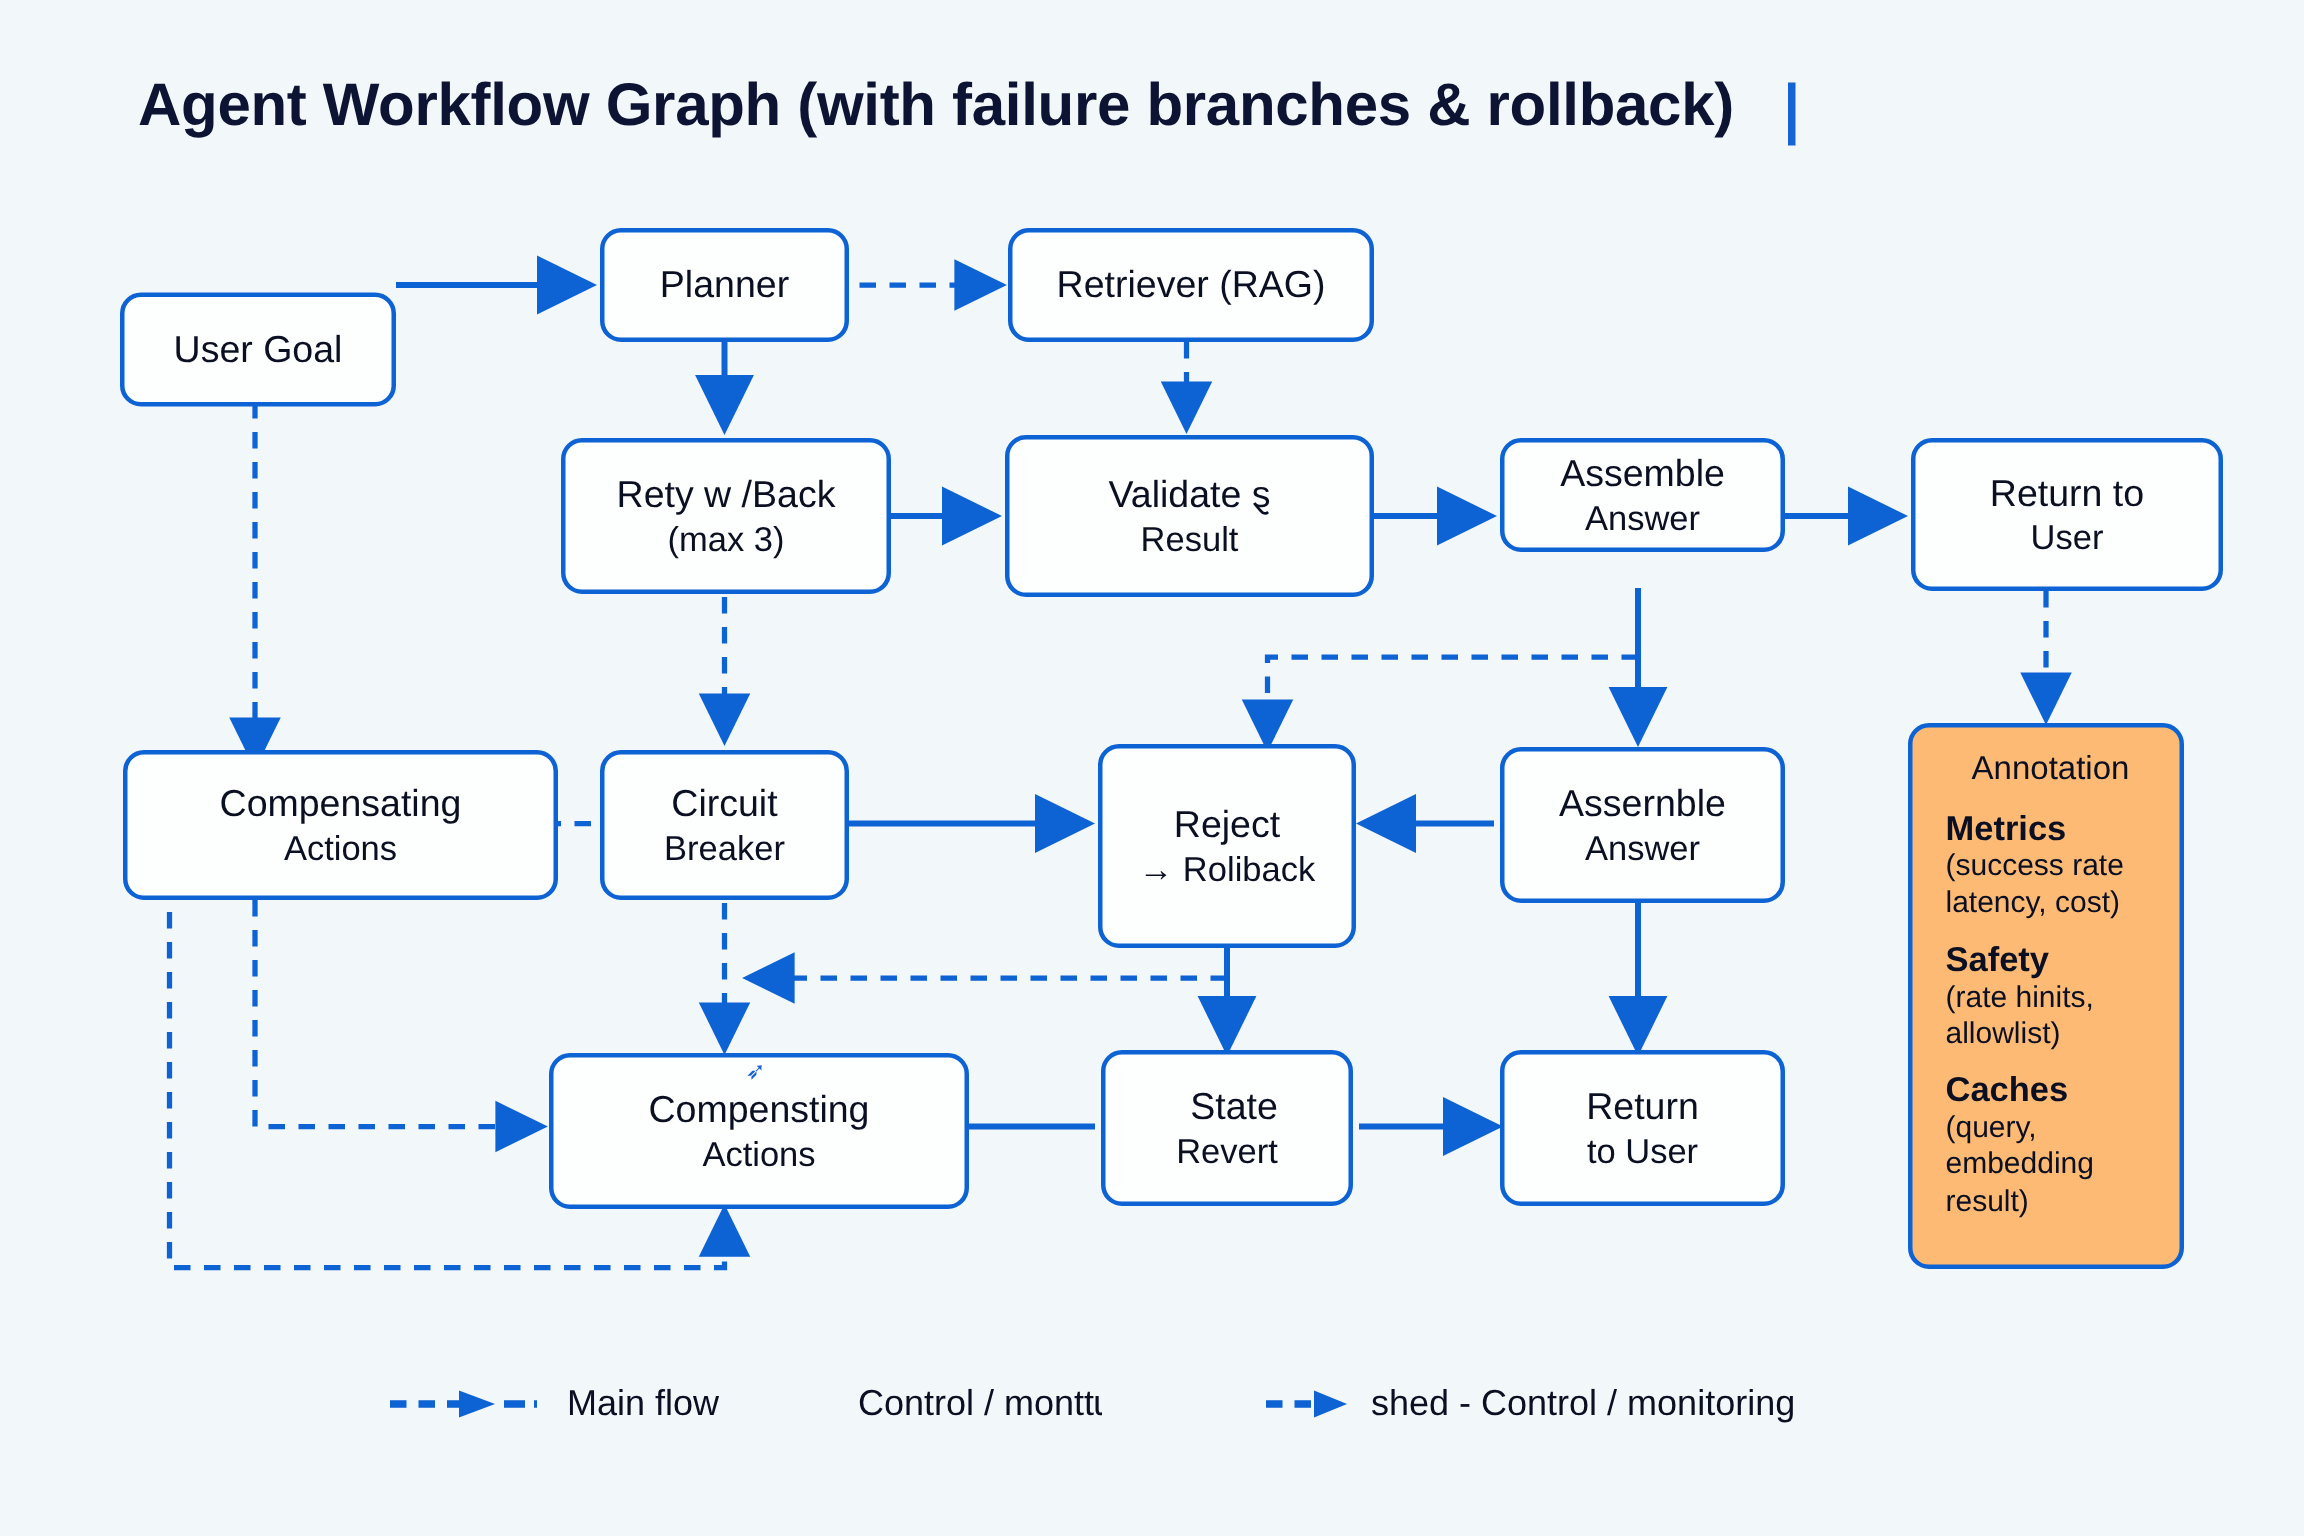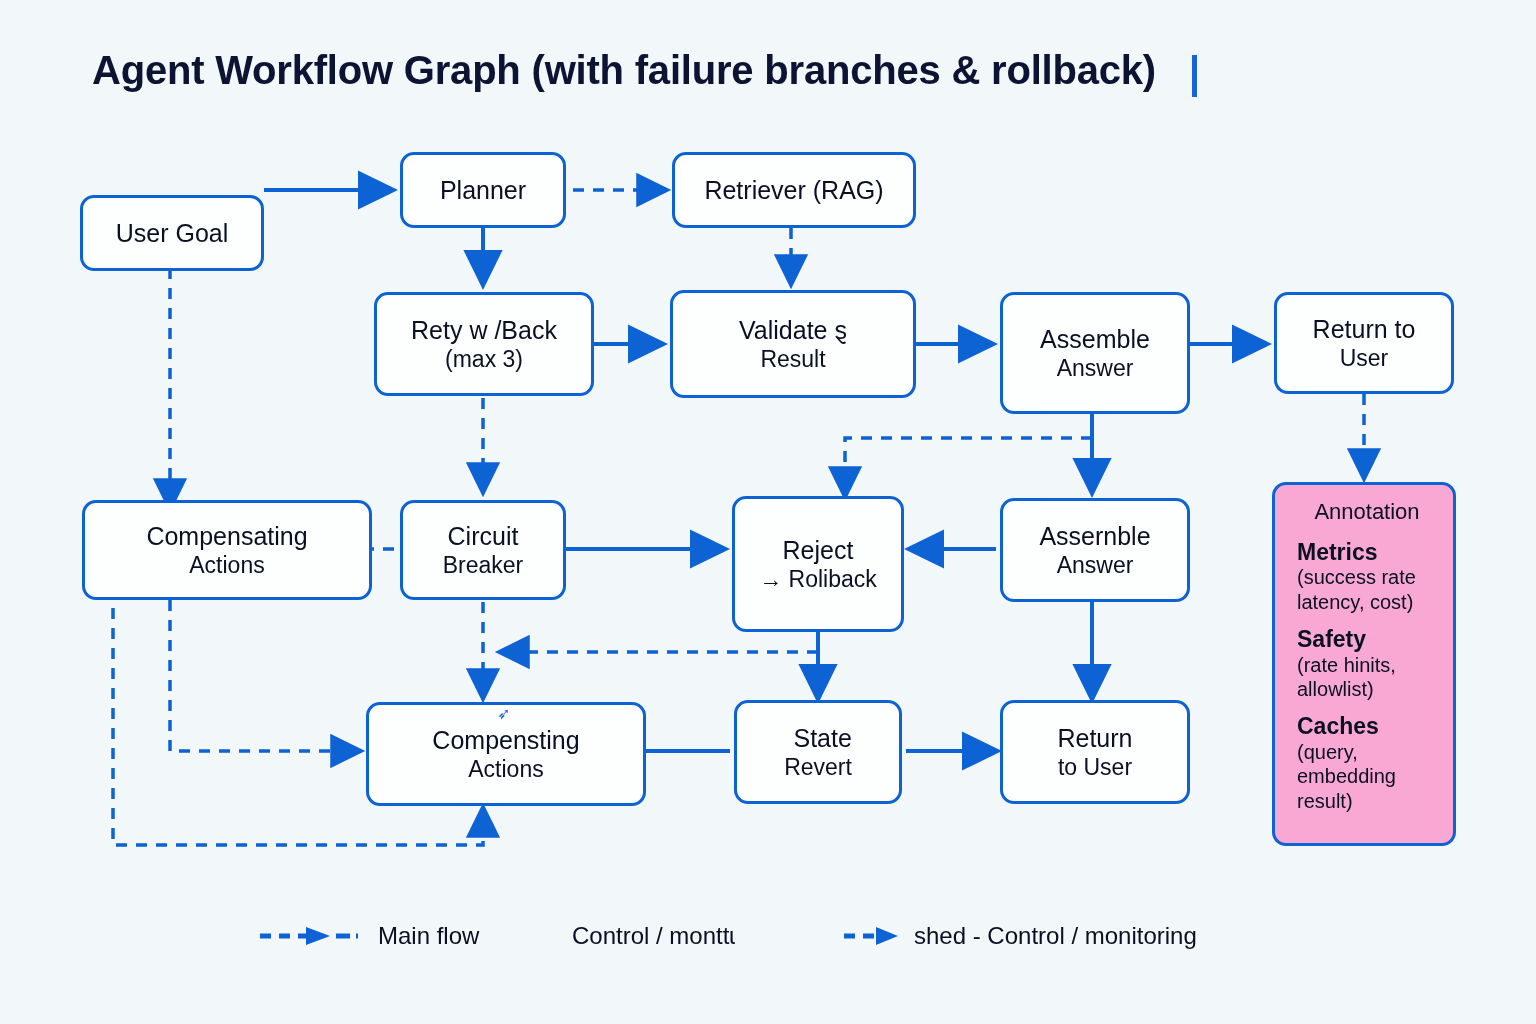--- a/index.html
+++ b/index.html
@@ -34,21 +34,21 @@
     font-size:25px;
     line-height:1.22;
     padding:4px 6px;
     z-index:3;
   }
   .node .sub{font-size:23px;display:block;}
 
   .annot{
     position:absolute;
     box-sizing:border-box;
-    background:#f9a8d4;
+    background:#fdba74;
     border:3px solid #0d62d4;
     border-radius:14px;
     padding:14px 16px 10px 22px;
     z-index:3;
     color:#0b0f22;
   }
   .annot .atitle{font-size:22px;text-align:center;margin-bottom:14px;}
   .annot .blk{margin-bottom:12px;}
   .annot .bh{font-size:23px;font-weight:bold;line-height:1.15;}
   .annot .bt{font-size:20px;line-height:1.22;}
@@ -124,28 +124,28 @@
     </div>
   </div>
 
   <div class="node" style="left:670px;top:290px;width:246px;height:108px;">
     <div>
       <span>Validate ȿ</span>
       <span class="sub">Result</span>
     </div>
   </div>
 
-  <div class="node" style="left:1000px;top:292px;width:190px;height:122px;">
+  <div class="node" style="left:1000px;top:292px;width:190px;height:76px;">
     <div>
       <span>Assemble</span>
       <span class="sub">Answer</span>
     </div>
   </div>
 
-  <div class="node" style="left:1274px;top:292px;width:180px;height:102px;">
+  <div class="node" style="left:1274px;top:292px;width:208px;height:102px;">
     <div>
       <span>Return to</span>
       <span class="sub">User</span>
     </div>
   </div>
 
   <div class="node" style="left:82px;top:500px;width:290px;height:100px;">
     <div>
       <span>Compensating</span>
       <span class="sub">Actions</span>

